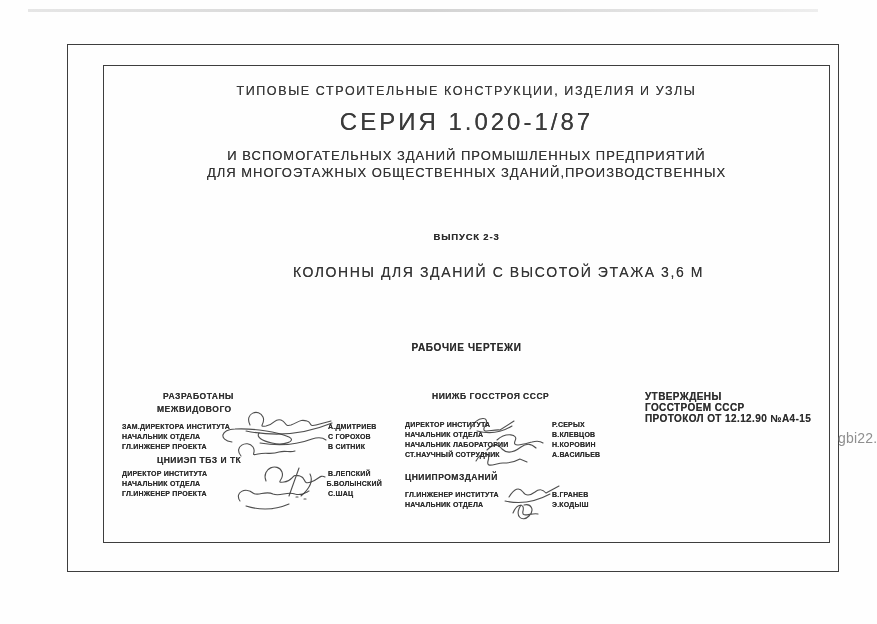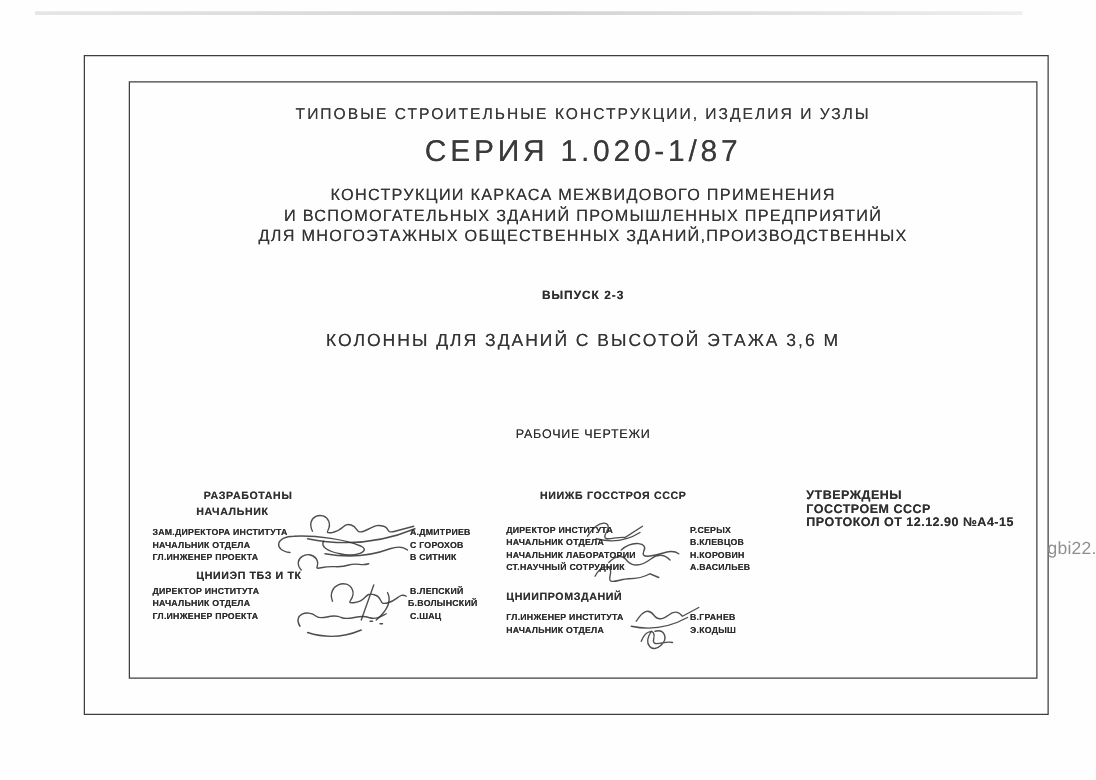--- a/index.html
+++ b/index.html
@@ -14,22 +14,22 @@
     background:linear-gradient(90deg, rgba(120,120,120,.18), rgba(120,120,120,.32), rgba(120,120,120,.12)); }
   .outer-border { position:absolute; left:67px; top:44px; width:772px; height:528px;
     border:1.6px solid #3e3e3e; }
   .inner-border { position:absolute; left:103px; top:65px; width:727px; height:478px;
     border:1.6px solid #3e3e3e; }
   .center-line { position:absolute; left:103px; width:727px; text-align:center; white-space:nowrap; }
   .doc-type   { top:84px;  font-size:12.5px; letter-spacing:1.6px; color:#383838; }
   .series     { top:108px; font-size:24px;   letter-spacing:3px; color:#3a3a3a; }
   .subtitle   { top:148px; font-size:13px;   letter-spacing:1px; line-height:16.5px; color:#343434; }
   .issue      { top:231px; font-size:9.5px;  font-weight:bold; letter-spacing:0.8px; }
-  .vol-title  { top:264px; font-size:14px;   letter-spacing:1.6px; color:#343434; }
-  .doc-kind   { top:342px; font-size:10px;   font-weight:normal; letter-spacing:0.6px; }
+  .vol-title  { top:264px; font-size:14px;   letter-spacing:1.6px; color:#343434;margin-left:32px; }
+  .doc-kind   { top:342px; font-size:10px;   font-weight:bold; letter-spacing:0.6px; }
 
   .sig-label { position:absolute; font-weight:bold; font-size:8.5px; letter-spacing:0.5px; color:#303030; white-space:nowrap; }
   .sig-rows  { position:absolute; font-size:7px; letter-spacing:0.2px; color:#2c2c2c; }
   .sig-row   { display:flex; height:10px; align-items:center; white-space:nowrap; }
   .sig-role  { font-weight:bold; }
   .rows-left  .sig-role { width:206px; }
   .rows-left  { width:260px; }
   .rows-mid   .sig-role { width:147px; }
   .rows-mid   { width:200px; }
   .sig-name  { font-weight:bold; }
@@ -48,30 +48,29 @@
 
 <div class="page">
 
   <div class="scan-smudge"></div>
   <div class="outer-border"></div>
   <div class="inner-border"></div>
 
   <div class="center-line doc-type">ТИПОВЫЕ СТРОИТЕЛЬНЫЕ КОНСТРУКЦИИ, ИЗДЕЛИЯ И УЗЛЫ</div>
   <div class="center-line series">СЕРИЯ 1.020-1/87</div>
   <div class="center-line subtitle">
-    <div>КОНСТРУКЦИИ КАРКАСА МЕЖВИДОВОГО ПРИМЕНЕНИЯ</div>
     <div>И ВСПОМОГАТЕЛЬНЫХ ЗДАНИЙ ПРОМЫШЛЕННЫХ ПРЕДПРИЯТИЙ</div>
     <div>ДЛЯ МНОГОЭТАЖНЫХ ОБЩЕСТВЕННЫХ ЗДАНИЙ,ПРОИЗВОДСТВЕННЫХ</div>
   </div>
   <div class="center-line issue">ВЫПУСК 2-3</div>
   <div class="center-line vol-title">КОЛОННЫ ДЛЯ ЗДАНИЙ С ВЫСОТОЙ ЭТАЖА 3,6 М</div>
   <div class="center-line doc-kind">РАБОЧИЕ ЧЕРТЕЖИ</div>
 
   <div class="sig-label" style="left:163px; top:391px;">РАЗРАБОТАНЫ</div>
-  <div class="sig-label" style="left:157px; top:404px;">НАЧАЛЬНИК</div>
+  <div class="sig-label" style="left:157px; top:404px;">МЕЖВИДОВОГО</div>
   <div class="sig-rows rows-left" style="left:122px; top:421px;">
     <div class="sig-row">
       <span class="sig-role">ЗАМ.ДИРЕКТОРА ИНСТИТУТА</span>
       <span class="sig-name">А.ДМИТРИЕВ</span>
     </div>
     <div class="sig-row">
       <span class="sig-role">НАЧАЛЬНИК ОТДЕЛА</span>
       <span class="sig-name">С ГОРОХОВ</span>
     </div>
     <div class="sig-row">

